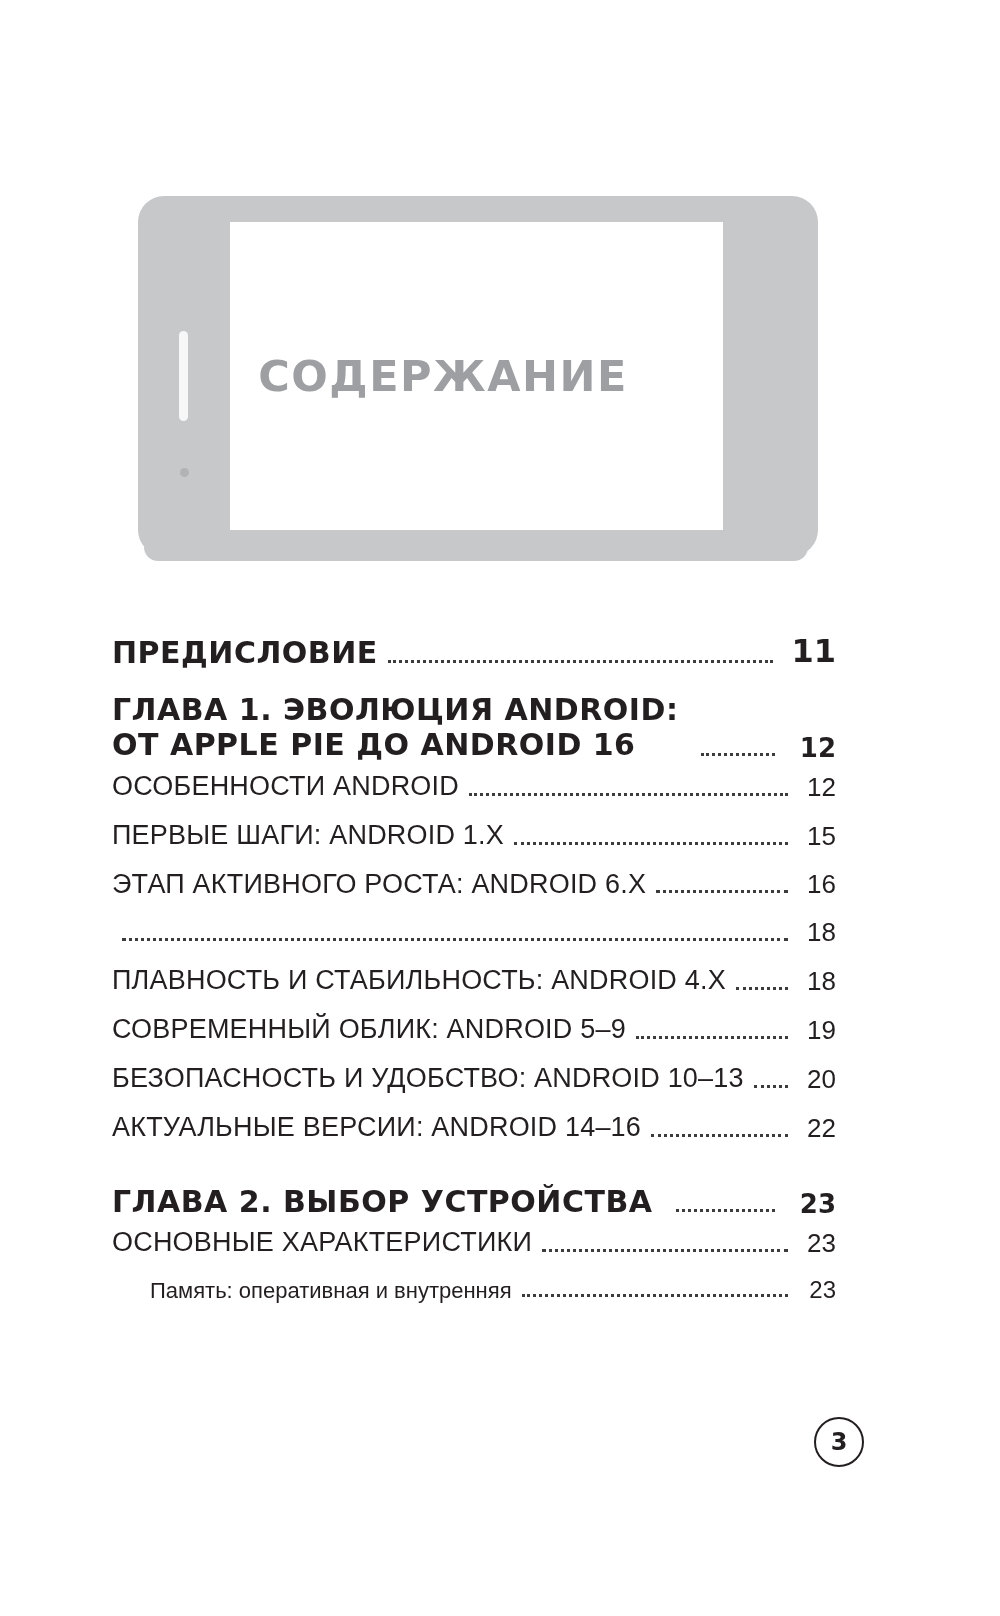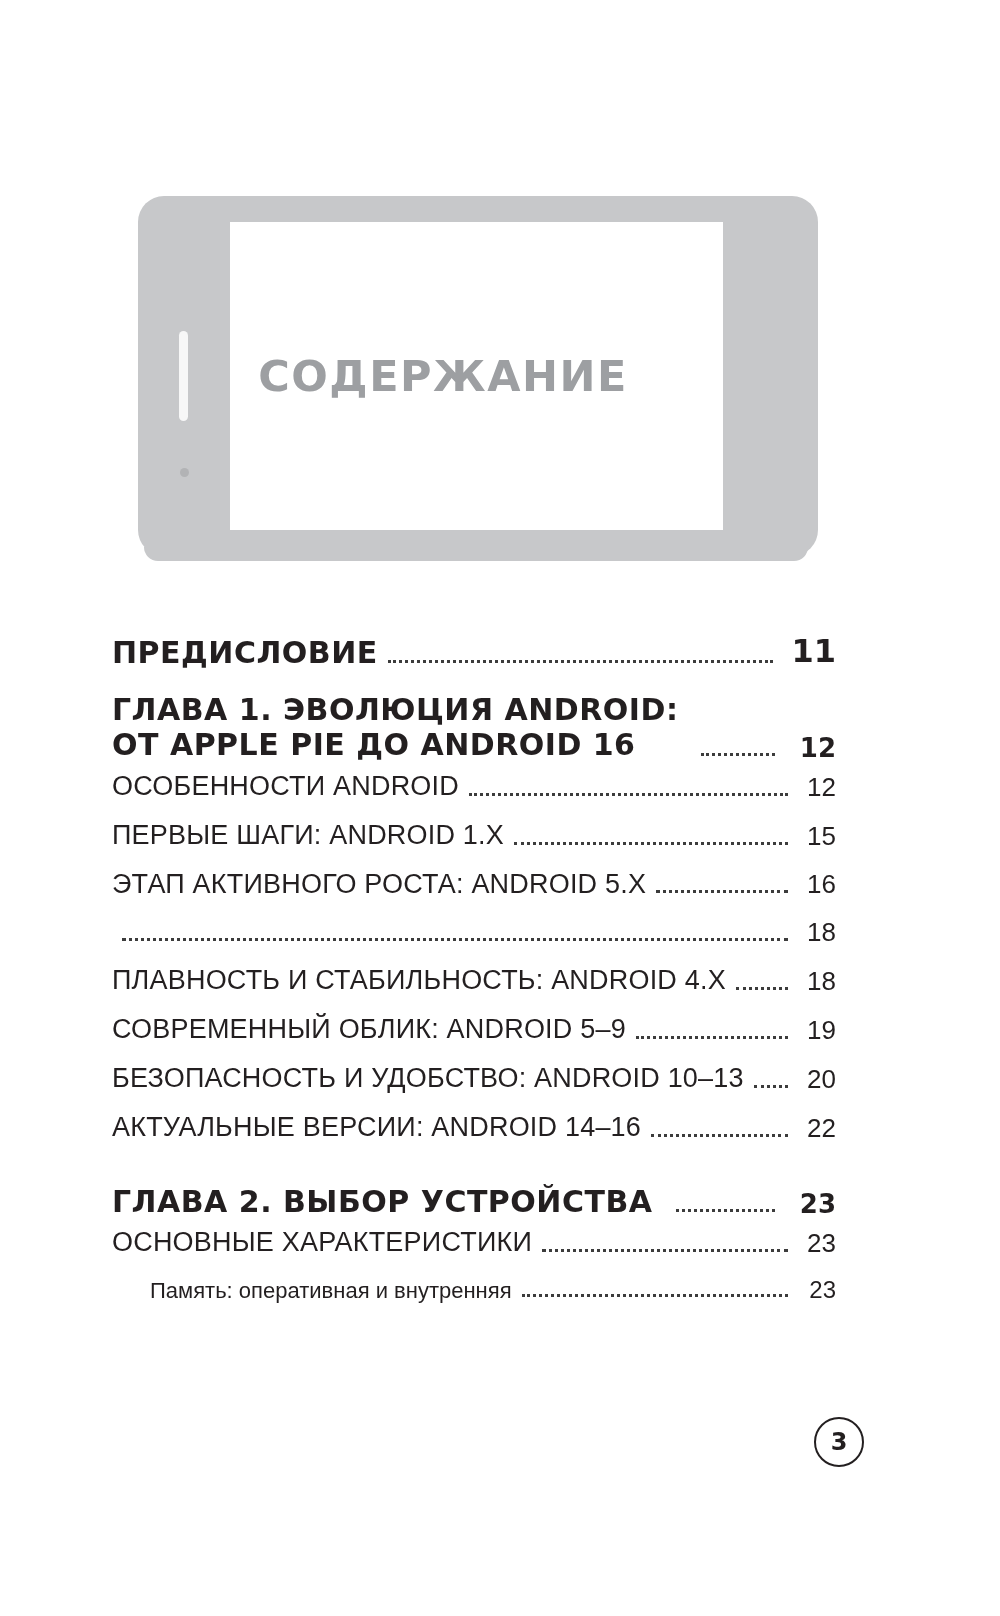--- a/index.html
+++ b/index.html
@@ -215,21 +215,21 @@
       <span class="label">ОСОБЕННОСТИ ANDROID</span>
       <span class="dots"></span>
       <span class="page">12</span>
     </div>
     <div class="toc-entry lvl-section">
       <span class="label">ПЕРВЫЕ ШАГИ: ANDROID 1.X</span>
       <span class="dots"></span>
       <span class="page">15</span>
     </div>
     <div class="toc-entry lvl-section">
-      <span class="label">ЭТАП АКТИВНОГО РОСТА: ANDROID 5.X</span>
+      <span class="label">ЭТАП АКТИВНОГО РОСТА: ANDROID 6.X</span>
       <span class="dots"></span>
       <span class="page">16</span>
     </div>
     <div class="toc-entry lvl-section">
       <span class="dots"></span>
       <span class="page">18</span>
     </div>
     <div class="toc-entry lvl-section">
       <span class="label">ПЛАВНОСТЬ И СТАБИЛЬНОСТЬ: ANDROID 4.X</span>
       <span class="dots"></span>

